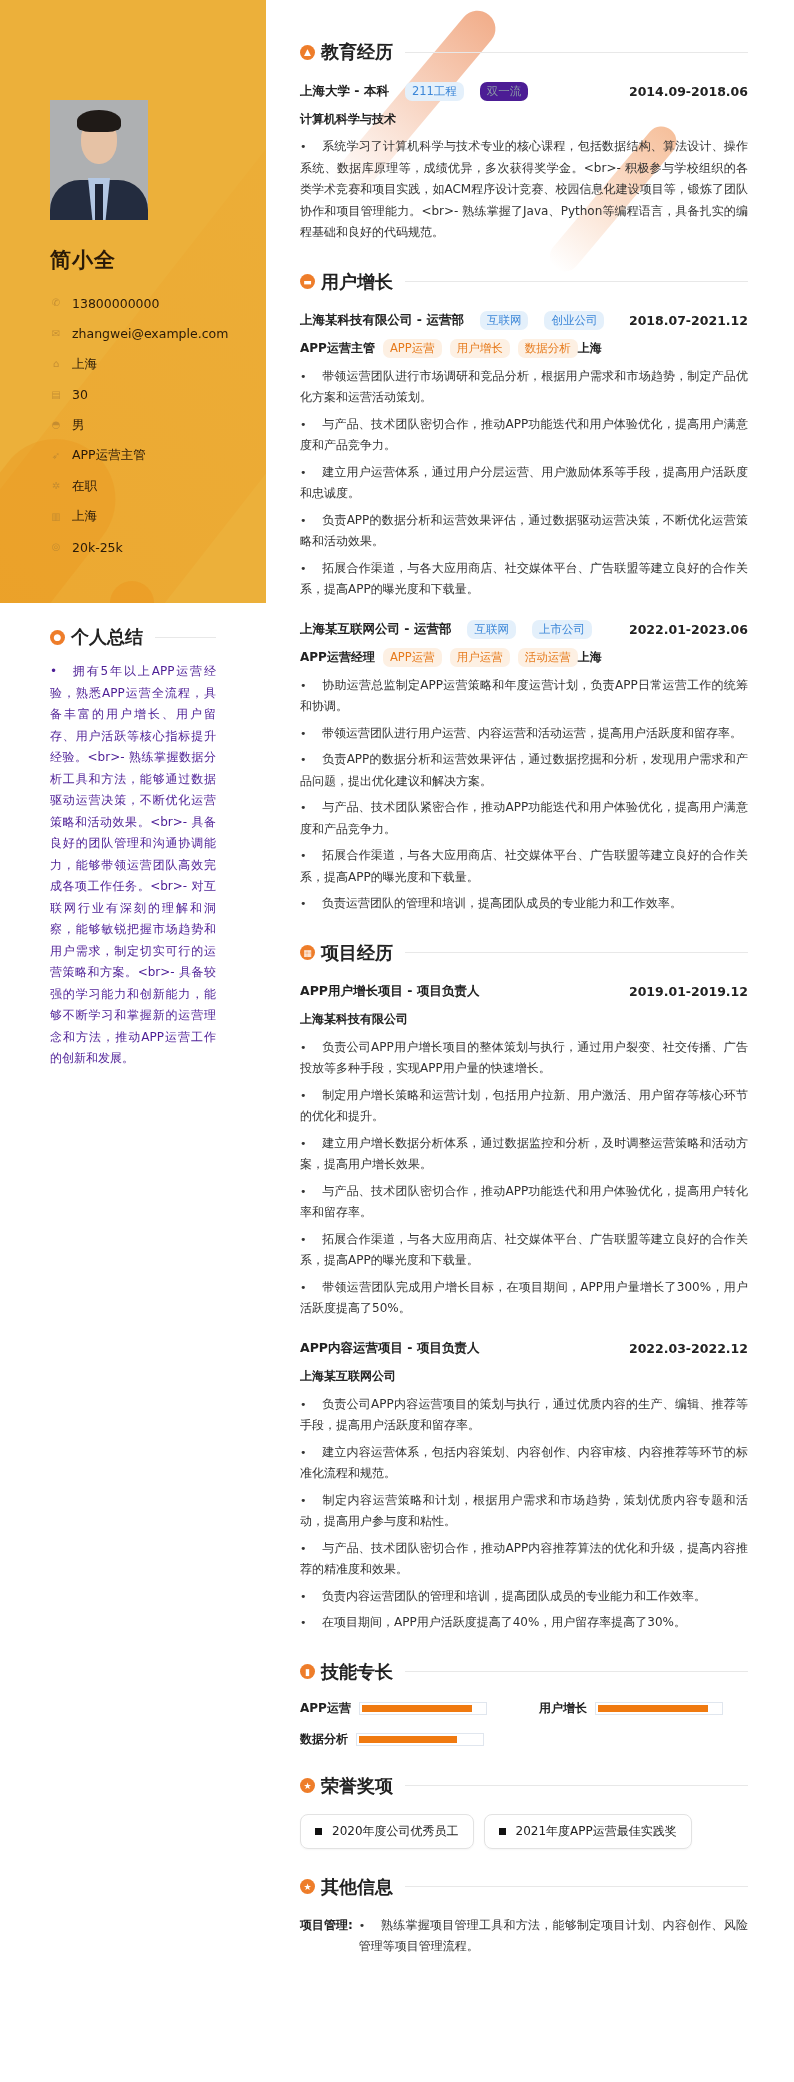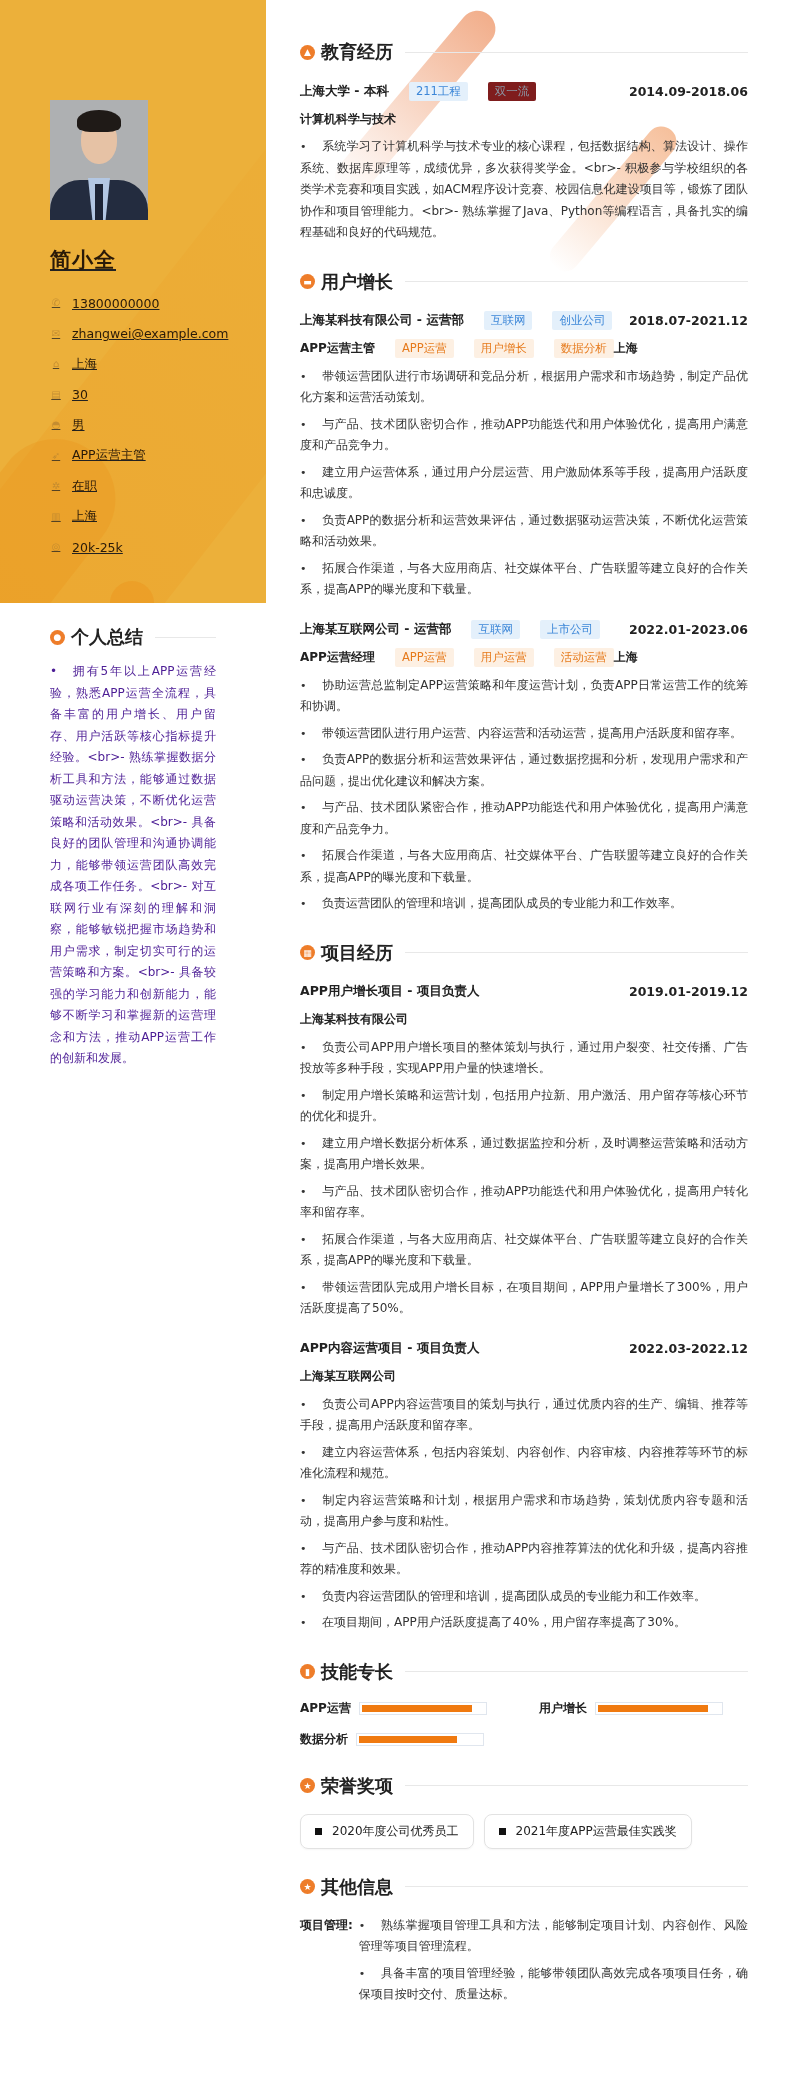--- a/index.html
+++ b/index.html
@@ -13,21 +13,20 @@
   .page { display: flex; width: 794px; min-height: 2082px; position: relative; }
 
   
   .sidebar { width: 266px; flex: 0 0 266px; position: relative; background: #fff; }
   .profile {
     height: 603px;
     background: #ecb03a;
     position: relative;
     overflow: hidden;
     padding: 100px 4px 0 50px;
-    text-decoration: underline;
   }
   .profile .band1 {
     position: absolute; left: 120px; top: -80px; width: 200px; height: 900px;
     background: linear-gradient(180deg, rgba(236,160,40,0.0), rgba(236,160,40,0.55));
     transform: rotate(38deg);
   }
   .profile .band2 {
     position: absolute; left: -60px; top: 420px; width: 120px; height: 300px;
     background: rgba(236,150,30,0.35);
     transform: rotate(38deg);
@@ -106,32 +105,32 @@
   .sec-line { flex: 1; height: 1px; background: #e8e8e8; margin-left: 12px; }
 
   .section { position: relative; margin-bottom: 26px; }
   .section .sec-title { margin-bottom: 16px; }
 
   .entry { margin-bottom: 18px; }
   .entry-head {
     display: flex; align-items: center; justify-content: space-between;
     font-size: 12.5px; font-weight: bold; color: #222; height: 22px;
   }
-  .entry-head .left { display: flex; align-items: center; }
+  .entry-head .left { display: flex; align-items: center; gap: 8px; }
   .entry-sub {
     display: flex; align-items: center; justify-content: flex-start;
     font-size: 12px; font-weight: bold; color: #222; height: 22px; margin-top: 6px;
   }
   .entry-sub .left { display: flex; align-items: center; }
   .tag {
     display: inline-block; font-size: 11.5px; font-weight: normal;
-    padding: 1px 7px; margin-left: 20px; border-radius: 2px; line-height: 17px;
+    padding: 1px 7px; margin-left: 8px; border-radius: 7px; line-height: 17px;
   }
   .tag.blue { background: #e4f0fb; color: #3d87d8; }
-  .tag.gray { background: #7f1d1d; color: #8a98a6; }
+  .tag.gray { background: #4c1d95; color: #8a98a6; }
   .tag.orange { background: #fdf0e3; color: #e67a1c; }
 
   ul.bullets { list-style: none; margin-top: 6px; }
   ul.bullets li {
     position: relative; font-size: 12px; line-height: 21.5px; color: #333;
     padding-left: 0; margin-bottom: 5px; text-align: justify;
   }
   ul.bullets li .dot { display: inline-block; width: 22px; font-size: 11px; }
 
   
@@ -411,18 +410,17 @@
     <section class="section">
       <div class="sec-title">
         <span class="sec-icon">★</span>
         <span class="sec-label">其他信息</span>
         <span class="sec-line"></span>
       </div>
       <div class="other-row">
         <span class="lbl">项目管理:</span>
         <ul class="bullets">
           <li><span class="dot">•</span><span>熟练掌握项目管理工具和方法，能够制定项目计划、内容创作、风险管理等项目管理流程。</span></li>
-          <li><span class="dot">•</span><span>具备丰富的项目管理经验，能够带领团队高效完成各项项目任务，确保项目按时交付、质量达标。</span></li>
         </ul>
       </div>
     </section>
   </main>
 </div>
 
 </body></html>

